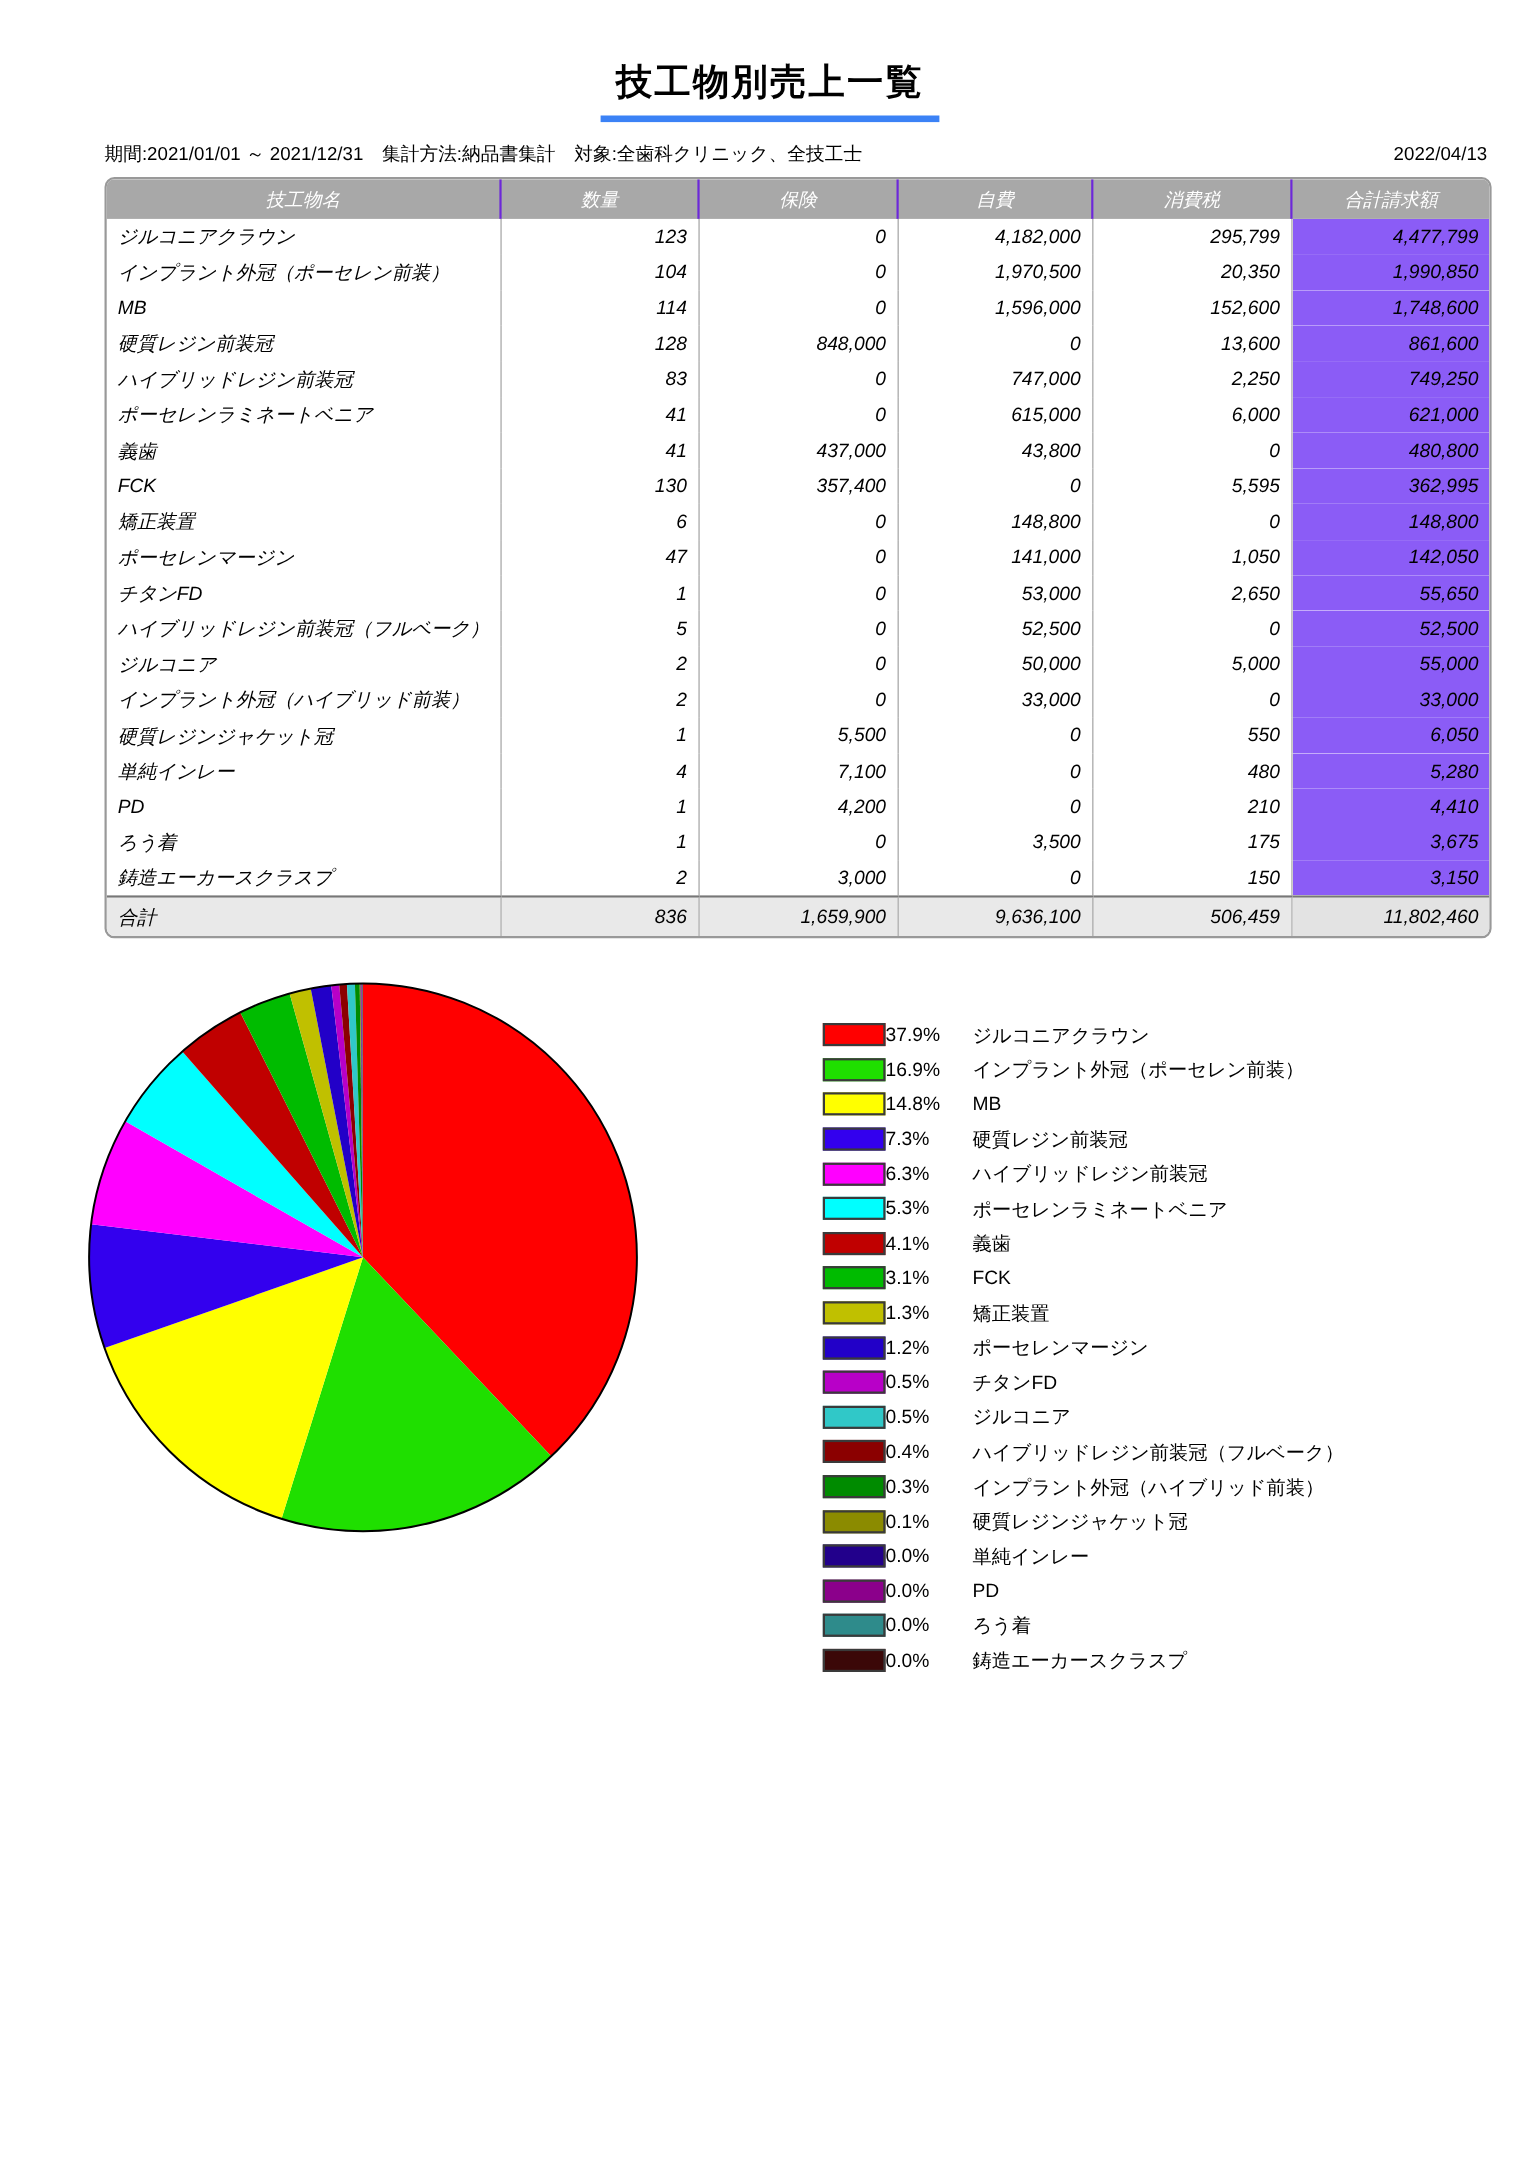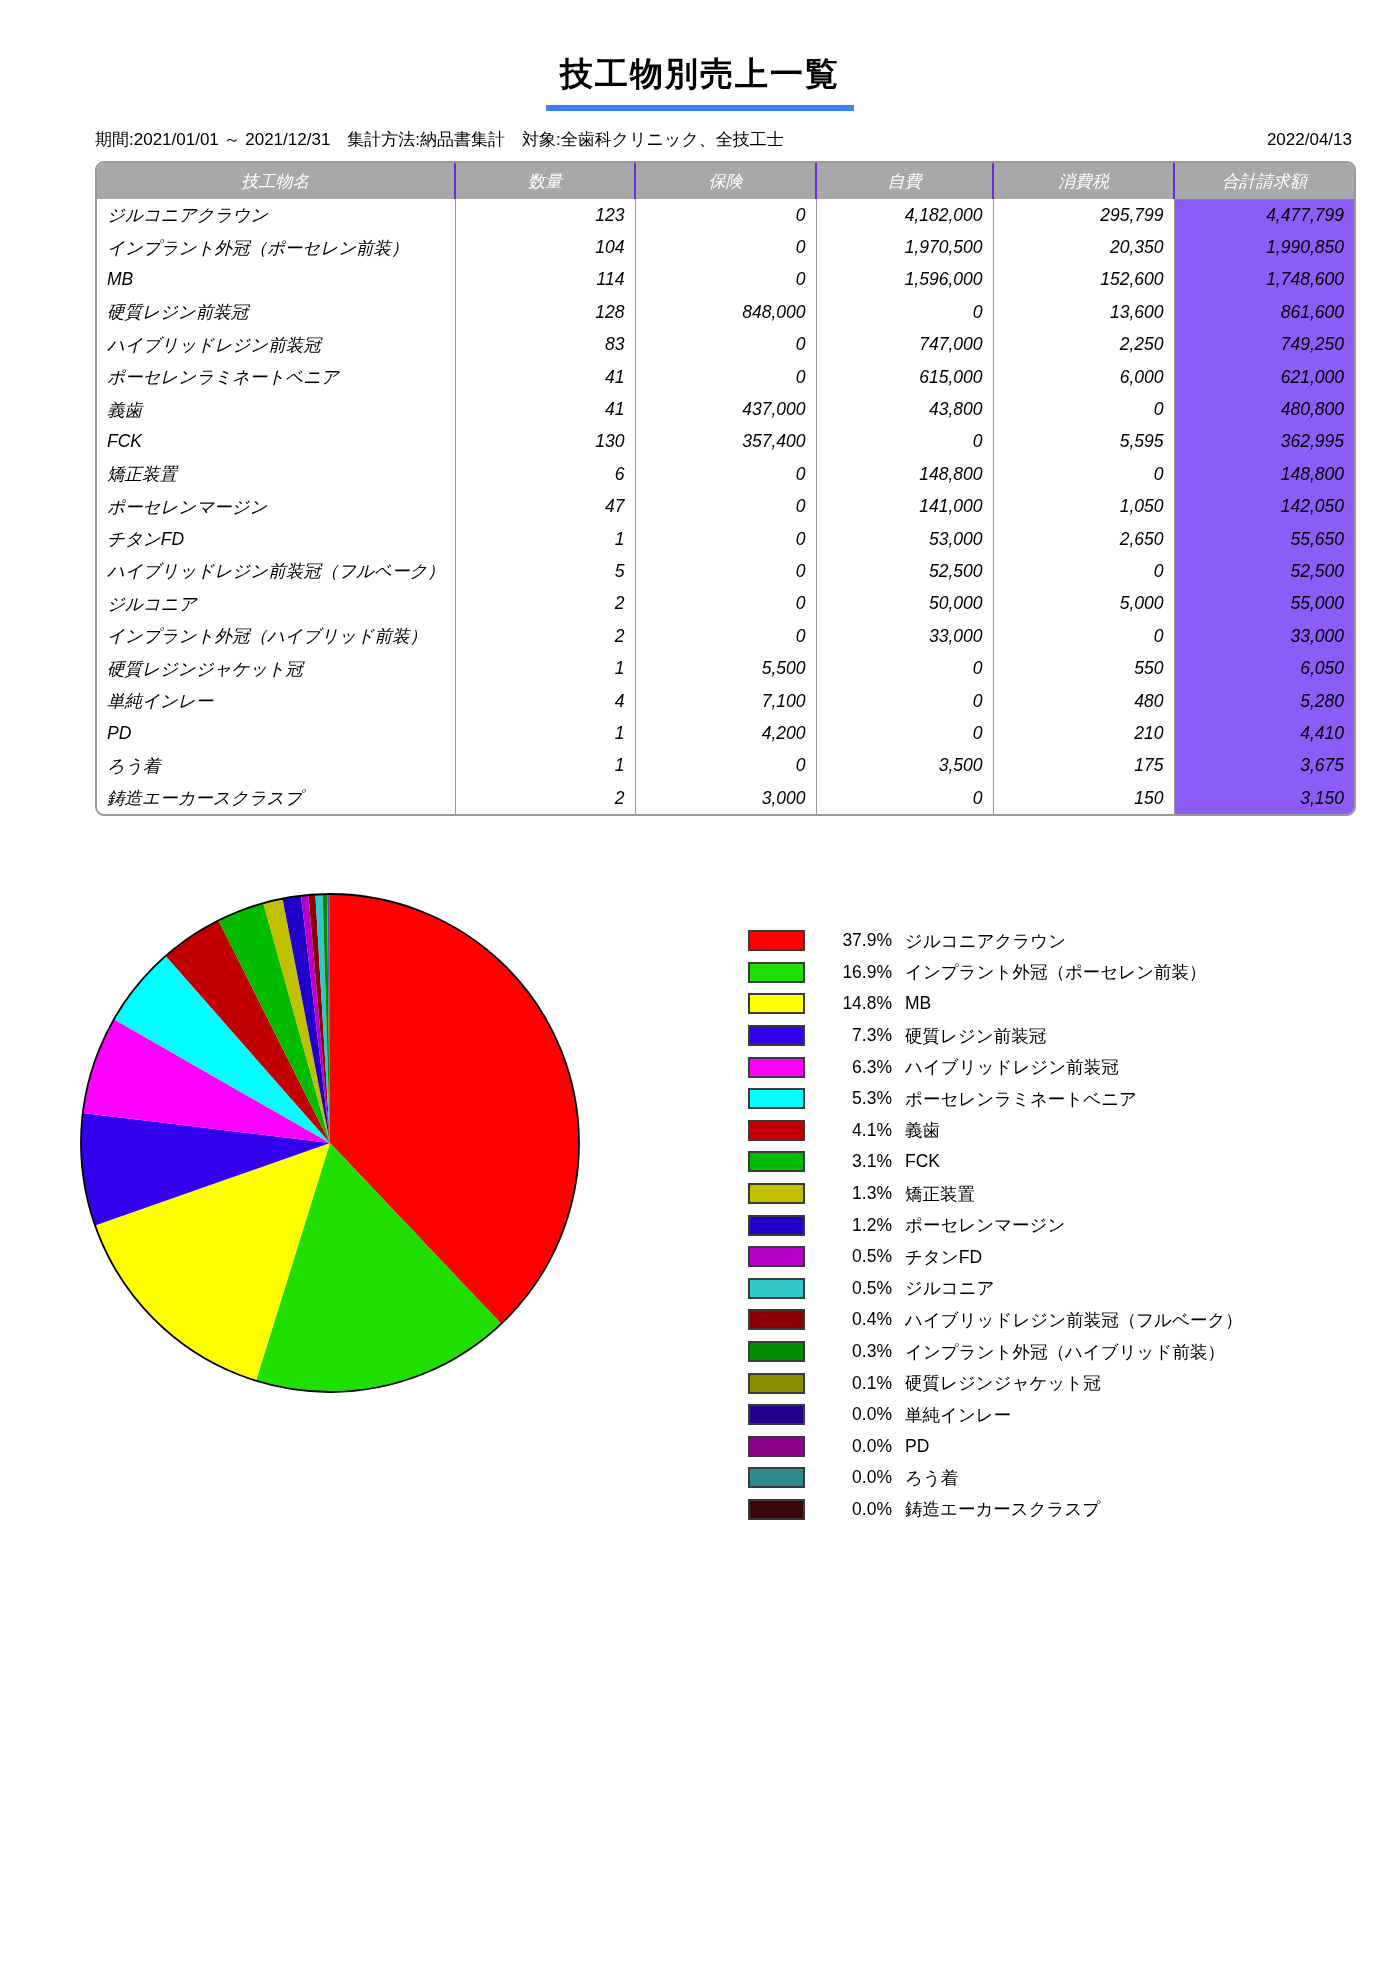--- a/index.html
+++ b/index.html
@@ -28,21 +28,21 @@
   td.total-col{background:#8b5cf6;}
   tr.total-row td{border-top:2px solid #777;background:#e9e9e9;height:35px;font-size:17.5px;}
   tr.total-row td.total-col{background:#e3e3e3;}
   td.total-label{text-align:right;padding-right:14px;}
 
   
   #pie-wrap{position:absolute;left:70px;top:883px;width:520px;height:520px;}
   #legend{position:absolute;left:748px;top:925px;}
   .legend-item{display:flex;align-items:center;height:31.6px;}
   .legend-swatch{width:57px;height:21px;border:2px solid #3a3a3a;box-sizing:border-box;flex:0 0 auto;}
-  .legend-percent{width:66px;text-align:right;font-size:17.5px;flex:0 0 auto;margin-left:21px;}
+  .legend-percent{width:66px;font-size:17.5px;flex:0 0 auto;}
   .legend-label{margin-left:13px;font-size:17.5px;white-space:nowrap;}
 </style>
 </head>
 <body>
 
 <div id="page">
 
   <div id="title-wrap">
     <span id="title">技工物別売上一覧</span>
   </div>
@@ -217,20 +217,28 @@
             <td class="num">175</td>
             <td class="num total-col">3,675</td>
           </tr>
           <tr>
             <td>鋳造エーカースクラスプ</td>
             <td class="num">2</td>
             <td class="num">3,000</td>
             <td class="num">0</td>
             <td class="num">150</td>
             <td class="num total-col">3,150</td>
+          </tr>
+          <tr class="total-row">
+            <td class="total-label">合計</td>
+            <td class="num">836</td>
+            <td class="num">1,659,900</td>
+            <td class="num">9,636,100</td>
+            <td class="num">506,459</td>
+            <td class="num total-col">11,802,460</td>
           </tr>
         </tbody>
     </table>
   </div>
 
   <div id="pie-wrap">
     <svg id="pie-svg" width="520" height="520" viewBox="0 0 520 520">
         <path d="M 260 260 L 260.00 11.00 A 249 249 0 0 1 431.14 440.86 Z" fill="#ff0000"></path>
         <path d="M 260 260 L 431.14 440.86 A 249 249 0 0 1 185.92 497.73 Z" fill="#1fdf00"></path>
         <path d="M 260 260 L 185.92 497.73 A 249 249 0 0 1 25.07 342.53 Z" fill="#ffff00"></path>

